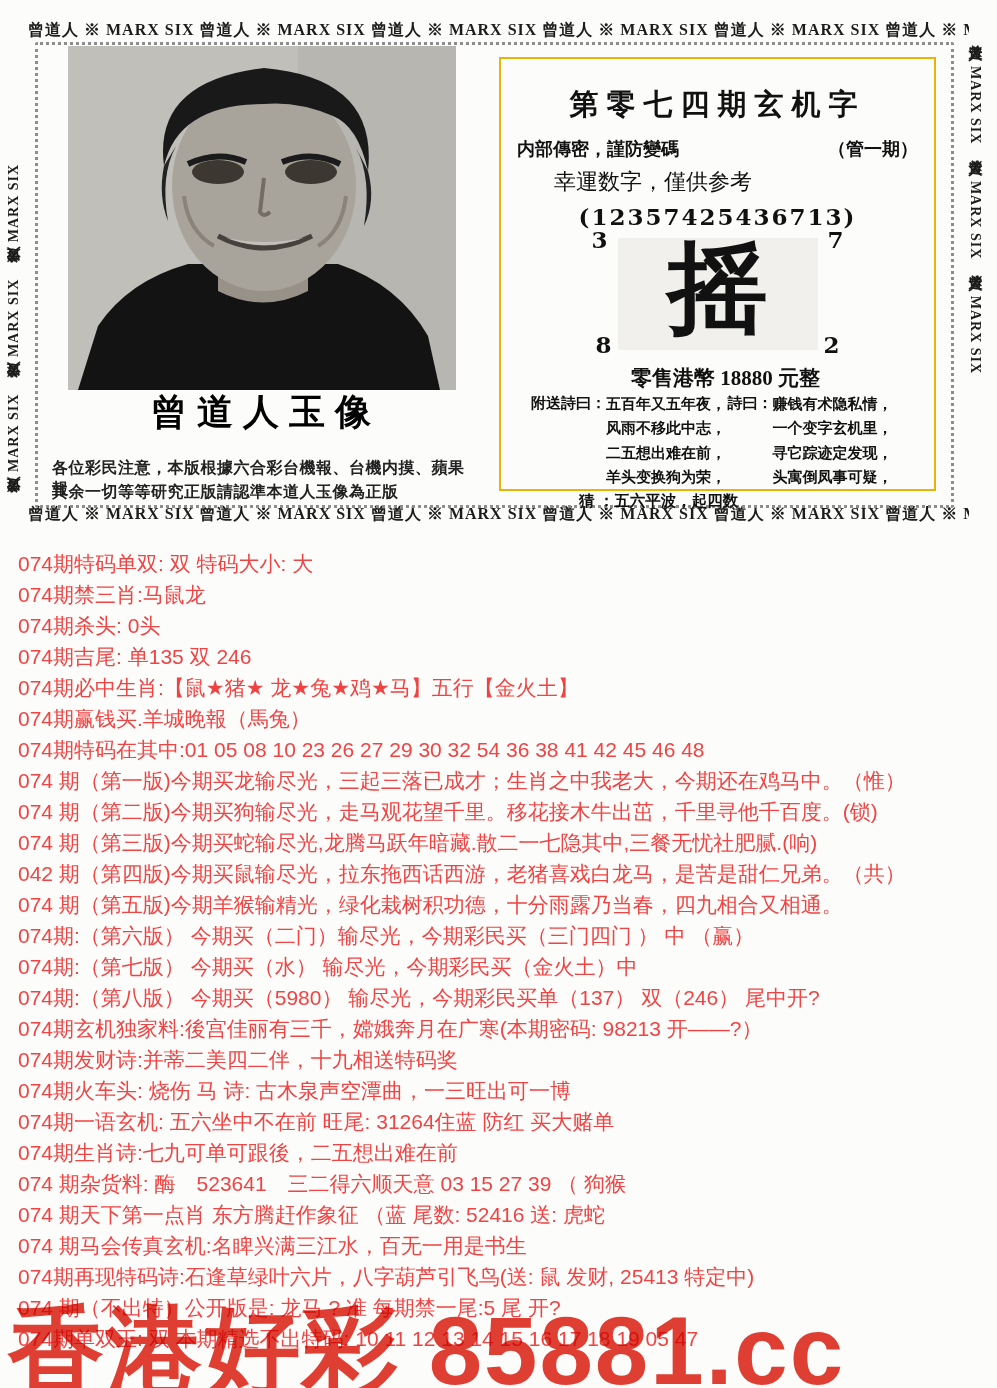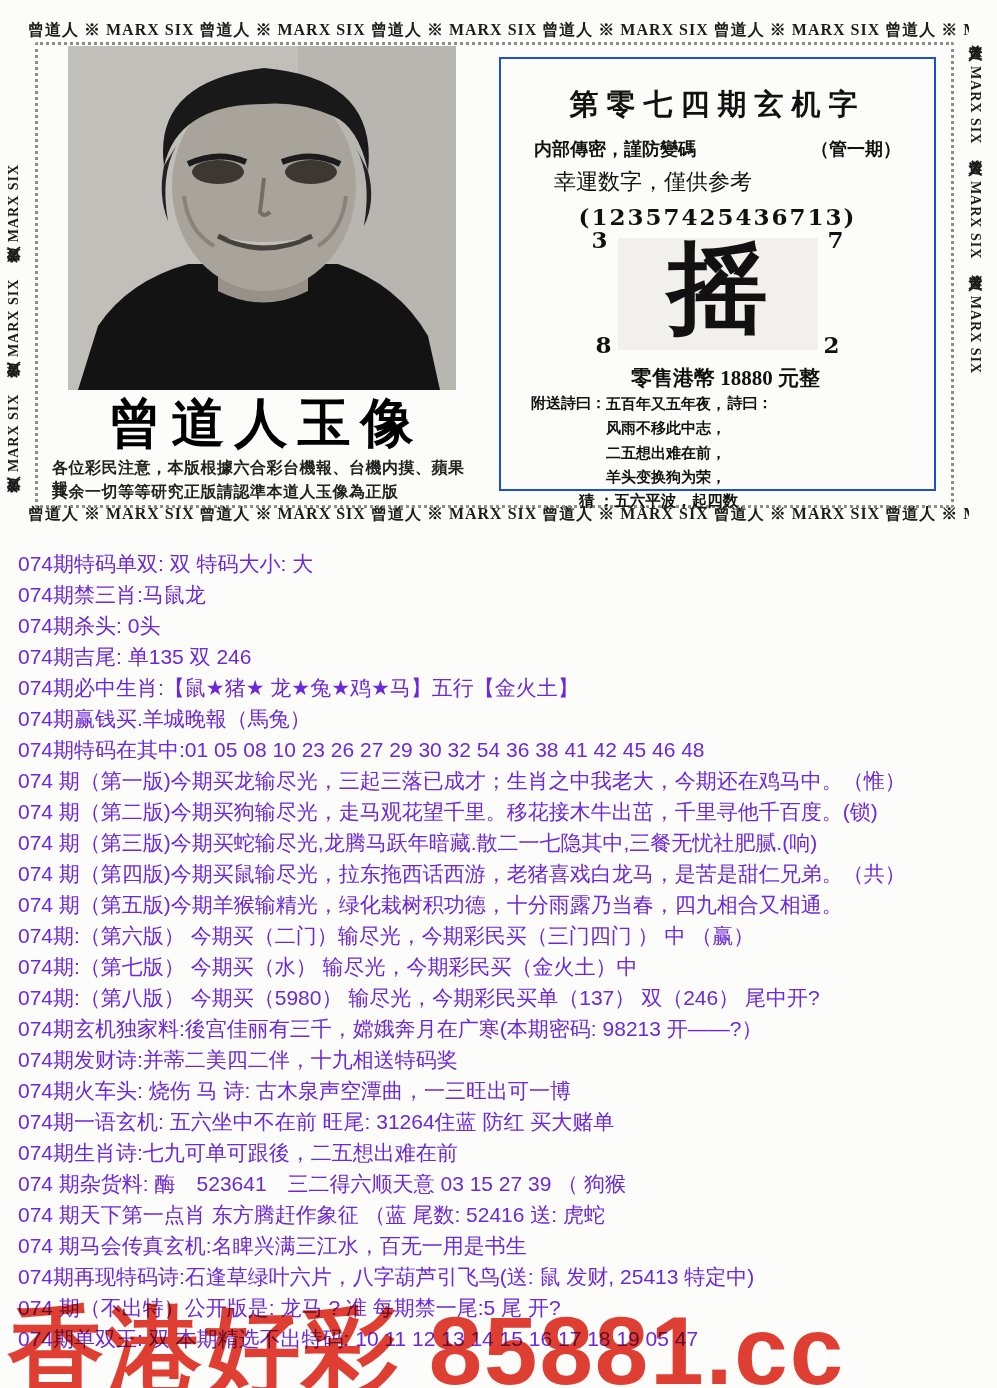--- a/index.html
+++ b/index.html
@@ -16,32 +16,32 @@
           color:#1c1c1c;writing-mode:vertical-rl;letter-spacing:1px;}
   #strip-left{left:4px;transform:rotate(180deg);}
   #strip-right{left:966px;}
   
   #deco-box{position:absolute;left:35px;top:42px;width:913px;height:460px;
             border:3px dotted #8d8d8d;border-radius:3px;}
   
   #photo{position:absolute;left:68px;top:46px;width:388px;height:344px;background:#e9e7e2;}
   #photo svg{display:block;}
   #photo-caption{position:absolute;left:70px;top:388px;width:392px;text-align:center;
-                 font-family:"Liberation Serif","DejaVu Serif",serif;font-size:53px;font-weight:bold;
+                 font-family:"Liberation Serif","DejaVu Serif",serif;font-size:36px;font-weight:bold;
                  letter-spacing:10px;color:#000;}
   .photo-note{position:absolute;left:52px;width:420px;font-family:"Liberation Serif","DejaVu Serif",serif;
               font-size:16px;font-weight:bold;color:#222;letter-spacing:.5px;margin-top:20px;}
   #photo-note1{top:438px;}
   #photo-note2{top:462px;}
   
-  #panel{position:absolute;left:499px;top:57px;width:437px;height:434px;border:2px solid #1d4ed8;
+  #panel{position:absolute;left:499px;top:57px;width:437px;height:434px;border:2px solid #eab308;
          background:#fcfcfa;box-sizing:border-box;}
   #panel-title{margin-top:26px;text-align:center;font-family:"Liberation Serif","DejaVu Serif",serif;
                font-size:29px;font-weight:bold;letter-spacing:8px;}
-  .panel-row{display:flex;justify-content:space-between;padding:0 33px;margin-top:12px;
+  .panel-row{display:flex;justify-content:space-between;padding:0 16px;margin-top:12px;
              font-family:"Liberation Serif","DejaVu Serif",serif;font-size:18px;font-weight:bold;}
   #panel-line2{padding:0 16px;margin-top:6px;font-family:"Liberation Serif","DejaVu Serif",serif;
                font-size:22px;font-weight:normal;margin-left:37px;}
   #lucky-numbers{margin-top:6px;text-align:center;font-family:"DejaVu Serif",serif;
                  font-size:23px;font-weight:bold;letter-spacing:2px;}
   #char-box{position:relative;width:200px;height:112px;margin:8px auto 0;background:#f1f0ec;}
   #big-char{position:absolute;left:0;right:0;top:-14px;text-align:center;
             font-family:"Liberation Serif","DejaVu Serif",serif;font-size:100px;font-weight:bold;line-height:130px;}
   .corner-num{position:absolute;font-family:"DejaVu Serif",serif;font-size:23px;font-weight:bold;}
   #num-tl{left:-26px;top:-12px;} #num-tr{right:-26px;top:-12px;}
@@ -52,21 +52,21 @@
          font-family:"Liberation Serif","DejaVu Serif",serif;font-size:15px;font-weight:bold;}
   .poem{display:flex;flex:1;}
   .poem-label{white-space:nowrap;padding-top:2px;}
   .poem-lines div{line-height:1.62;white-space:nowrap;}
   #guess-row{display:flex;justify-content:space-between;padding:2px 14px 0 36px;
              font-family:"Liberation Serif","DejaVu Serif",serif;font-size:15.5px;font-weight:bold;}
   #guess-line{padding:2px 0 0 78px;font-family:Liberation Sans, sans-serif;
               font-size:15.5px;font-weight:bold;}
   
   #body-lines{position:absolute;left:18px;top:548px;width:975px;}
-  .bline{height:31px;line-height:31px;font-size:21px;white-space:nowrap;color:#6d28d9;
+  .bline{height:31px;line-height:31px;font-size:21px;white-space:nowrap;color:#ef4444;
          font-family:"Liberation Sans","DejaVu Sans",sans-serif;font-weight:500;letter-spacing:0px;}
   
   #watermark{position:absolute;left:8px;top:1288px;width:1000px;white-space:nowrap;
              font-family:"Liberation Sans","DejaVu Sans",sans-serif;font-weight:bold;
              font-size:96px;letter-spacing:2px;mix-blend-mode:multiply;opacity:.92;}
 </style>
 </head>
 <body>
 
 <div id="page">
@@ -139,37 +139,43 @@
         <span class="poem-label">附送詩曰：</span>
         <div class="poem-lines">
             <div>五百年又五年夜，</div>
             <div>风雨不移此中志，</div>
             <div>二五想出难在前，</div>
             <div>羊头变换狗为荣，</div>
           </div>
       </div>
       <div class="poem">
         <span class="poem-label">詩曰：</span>
+        <div class="poem-lines">
+            <div>赚钱有术隐私情，</div>
+            <div>一个变字玄机里，</div>
+            <div>寻它踪迹定发现，</div>
+            <div>头寓倒凤事可疑，</div>
+          </div>
       </div>
     </div>
     <div id="guess-line">猜 ：五六平波，起四数</div>
   </div>
 
   <div id="body-lines">
       <div class="bline">074期特码单双:  双   特码大小: 大</div>
       <div class="bline">074期禁三肖:马鼠龙</div>
       <div class="bline">074期杀头: 0头</div>
       <div class="bline">074期吉尾: 单135 双 246</div>
       <div class="bline">074期必中生肖:【鼠★猪★ 龙★兔★鸡★马】五行【金火土】</div>
       <div class="bline">074期赢钱买.羊城晚報（馬兔）</div>
       <div class="bline">074期特码在其中:01 05 08 10 23 26 27 29 30 32 54 36 38 41 42 45 46 48</div>
       <div class="bline">074 期（第一版)今期买龙输尽光，三起三落已成才；生肖之中我老大，今期还在鸡马中。（惟）</div>
       <div class="bline">074 期（第二版)今期买狗输尽光，走马观花望千里。移花接木牛出茁，千里寻他千百度。(锁)</div>
       <div class="bline">074 期（第三版)今期买蛇输尽光,龙腾马跃年暗藏.散二一七隐其中,三餐无忧社肥腻.(响)</div>
-      <div class="bline">074 期（第四版)今期买鼠输尽光，拉东拖西话西游，老猪喜戏白龙马，是苦是甜仁兄弟。（共）</div>
+      <div class="bline">042 期（第四版)今期买鼠输尽光，拉东拖西话西游，老猪喜戏白龙马，是苦是甜仁兄弟。（共）</div>
       <div class="bline">074 期（第五版)今期羊猴输精光，绿化栽树积功德，十分雨露乃当春，四九相合又相通。</div>
       <div class="bline">074期:（第六版） 今期买（二门）输尽光，今期彩民买（三门四门 ） 中 （赢）</div>
       <div class="bline">074期:（第七版） 今期买（水） 输尽光，今期彩民买（金火土）中</div>
       <div class="bline">074期:（第八版） 今期买（5980） 输尽光，今期彩民买单（137） 双（246） 尾中开?</div>
       <div class="bline">074期玄机独家料:後宫佳丽有三千，嫦娥奔月在广寒(本期密码: 98213  开——?）</div>
       <div class="bline">074期发财诗:并蒂二美四二伴，十九相送特码奖</div>
       <div class="bline">074期火车头: 烧伤 马 诗: 古木泉声空潭曲，一三旺出可一博</div>
       <div class="bline">074期一语玄机: 五六坐中不在前  旺尾: 31264住蓝  防红  买大赌单</div>
       <div class="bline">074期生肖诗:七九可单可跟後，二五想出难在前</div>
       <div class="bline">074 期杂货料: 酶　523641　三二得六顺天意 03 15 27 39 （ 狗猴</div>

